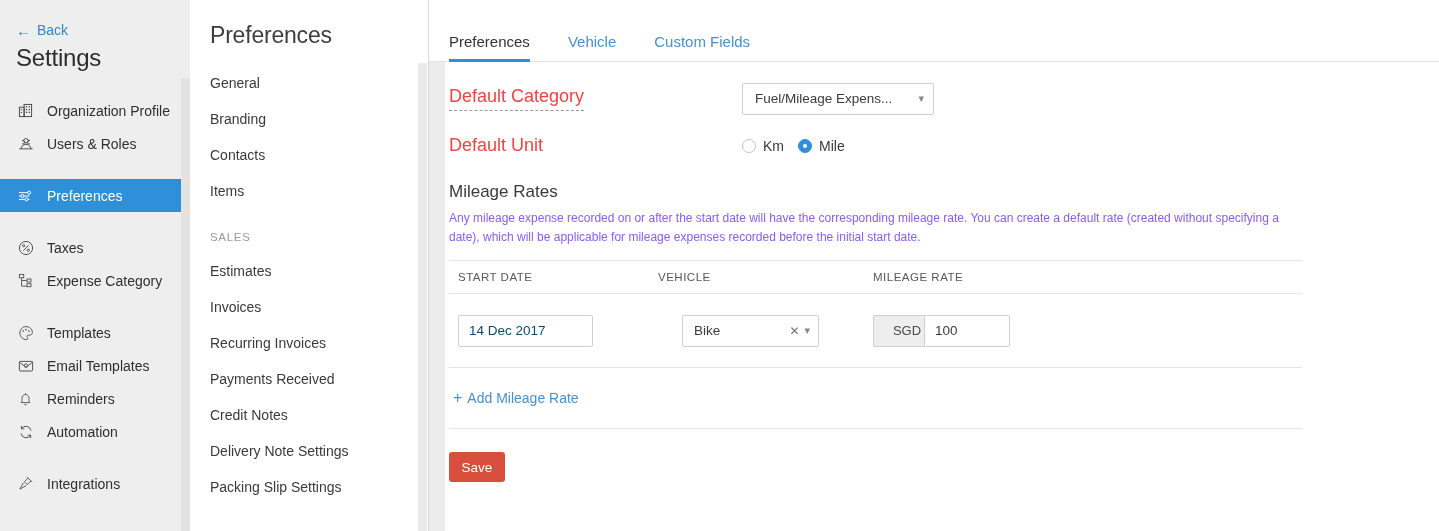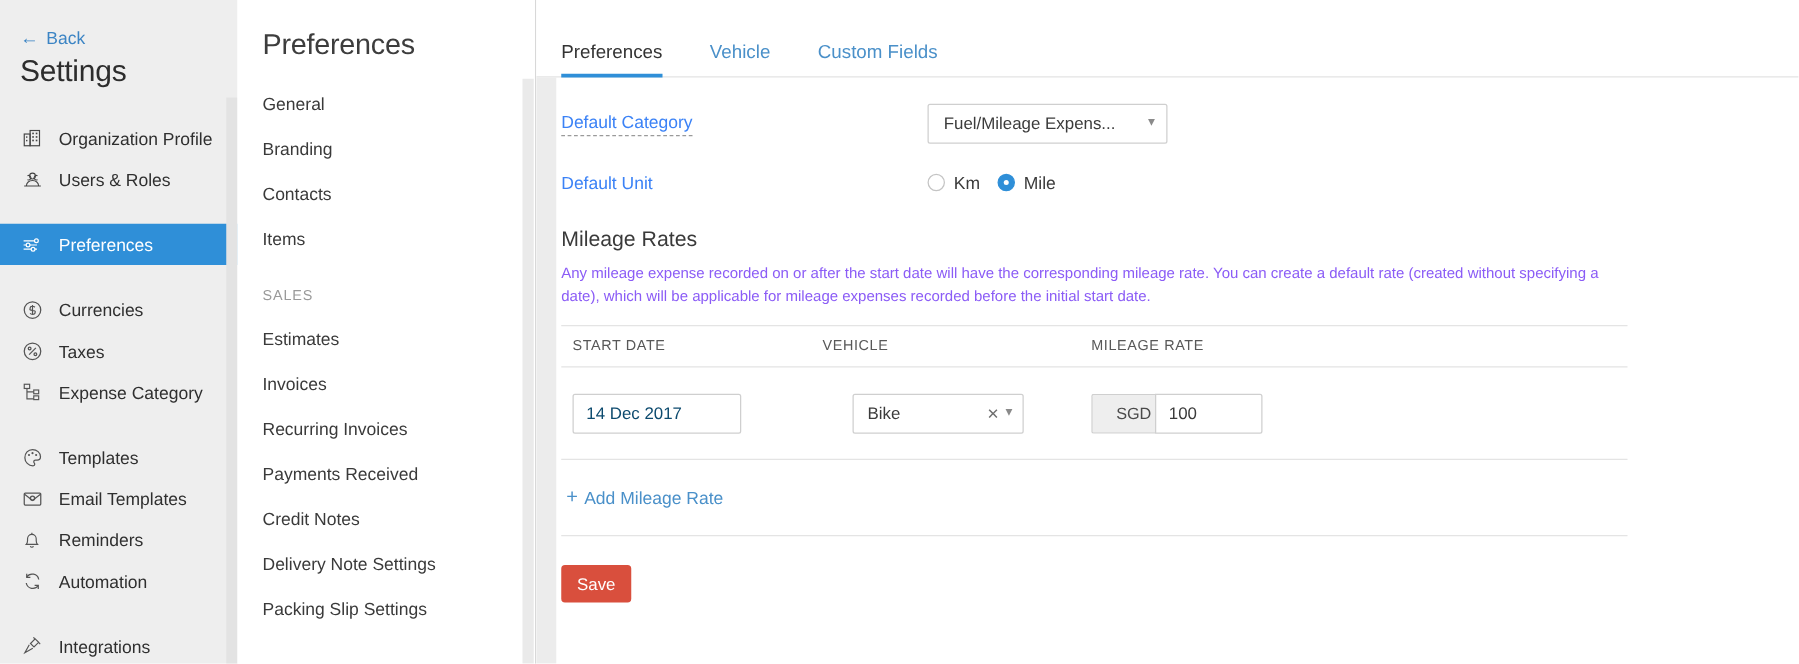--- a/index.html
+++ b/index.html
@@ -124,21 +124,21 @@
   .panel { padding: 0 0 0 20px; }
 
   .form-row {
     display: flex; align-items: center;
     min-height: 41px;
     margin-top: 16px;
   }
   .form-row.second { margin-top: 6px; }
   .form-label {
     width: 293px; flex: 0 0 293px;
-    font-size: 14px; color: #3b82f6;
+    font-size: 18px; color: #ef4444;
   }
   .dashed-under {
     border-bottom: 1px dashed #9a9a9a;
     padding-bottom: 3px;
     display: inline-block;
   }
   .select-box {
     width: 192px; height: 32px;
     border: 1px solid #cfcfcf; border-radius: 2px;
     background: #ffffff;
@@ -308,29 +308,20 @@
                 <circle cx="9.5" cy="10.8" r="1.7" fill="#2f8fd8"></circle>
             </svg>
           </span>
           <span class="nav-label">Preferences</span>
         </div>
       </div>
 
       <div class="nav-gap"></div>
 
       <div class="nav-group">
-        <div class="nav-item">
-          <span class="ico">
-            <svg width="16" height="16" viewBox="0 0 16 16" fill="none" stroke="#555" stroke-width="1">
-              <circle cx="8" cy="8" r="6.6"></circle>
-              <path d="M8 4v8M9.9 5.8c-.5-.6-1.2-.8-1.9-.8-1.1 0-1.9.6-1.9 1.5S5 8 8 8.4s2.1.8 2.1 1.6-.9 1.5-2 1.5c-.8 0-1.6-.3-2-.9" stroke-width="0.95"></path>
-            </svg>
-          </span>
-          <span class="nav-label">Currencies</span>
-        </div>
         <div class="nav-item">
           <span class="ico">
             <svg width="16" height="16" viewBox="0 0 16 16" fill="none" stroke="#555" stroke-width="1">
               <circle cx="8" cy="8" r="6.6"></circle>
               <path d="M5.3 10.7l5.4-5.4"></path>
               <circle cx="5.7" cy="5.7" r="1.1"></circle>
               <circle cx="10.3" cy="10.3" r="1.1"></circle>
             </svg>
           </span>
           <span class="nav-label">Taxes</span>

